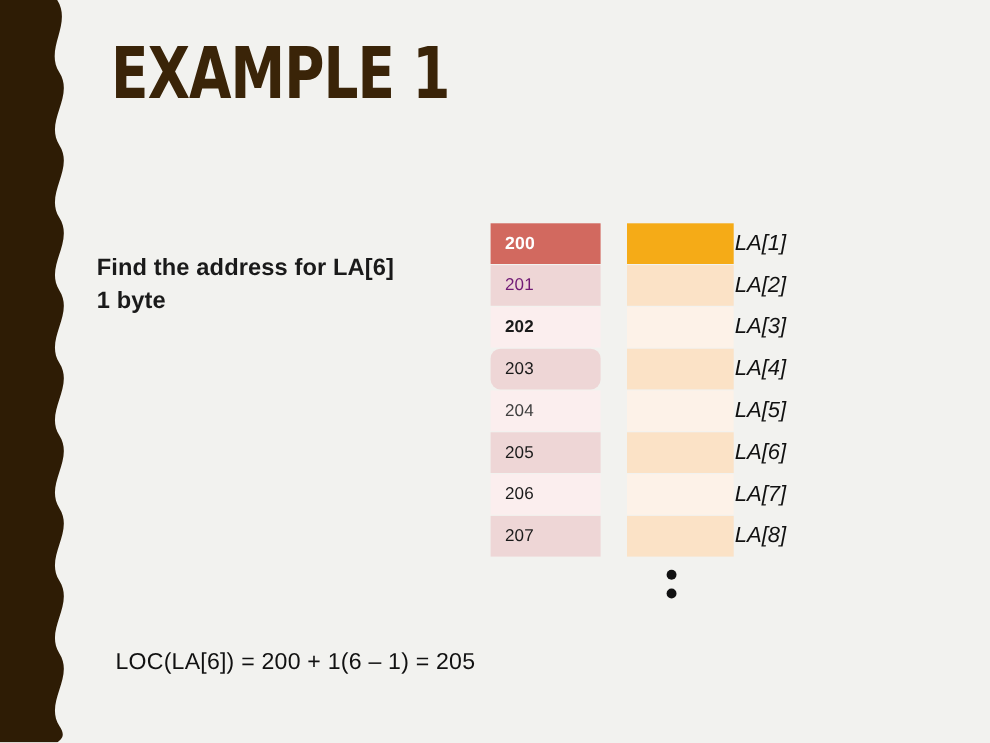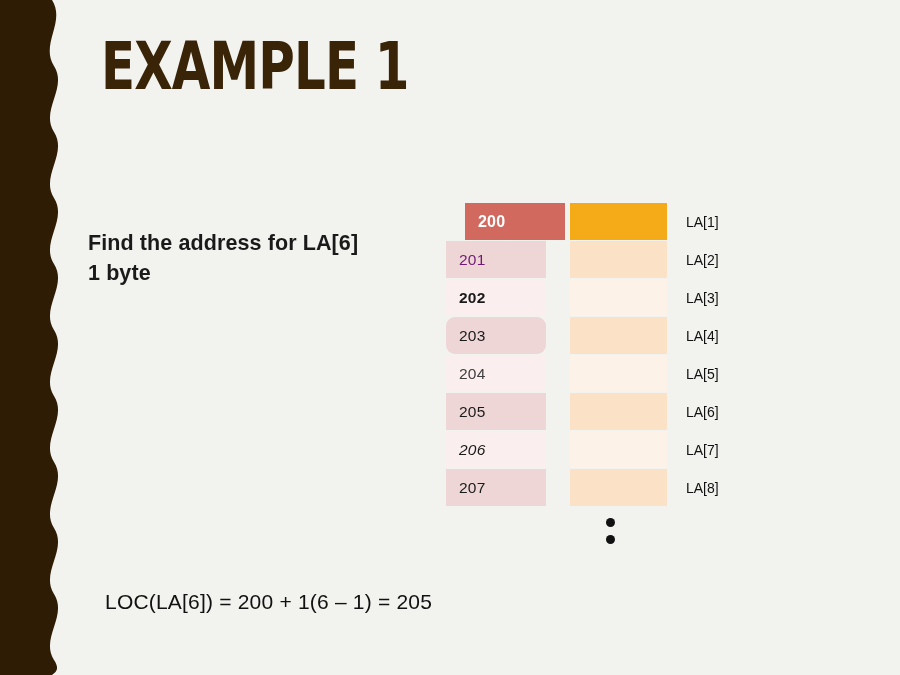--- a/index.html
+++ b/index.html
@@ -100,40 +100,40 @@
     align-items: center;
     font-size: 15.5px;
     color: #1a1a1a;
     letter-spacing: 0.2px;
   }
   .addr-cell.first {
     background: #d2695f;
     color: #ffffff;
     font-weight: bold;
     font-size: 16px;
-    margin-left: 19px;
   }
   .val-cell {
     position: absolute;
     left: 124px;
     top: 0;
     width: 97px;
     height: 37px;
   }
   .val-cell.first { background: #f5ab17; }
   .row-label {
     position: absolute;
-    left: 240px;
+    left: 222px;
     top: 0;
     height: 37px;
     display: flex;
     align-items: center;
-    font-size: 14px;
+    font-size: 20px;
     color: #111111;
     white-space: nowrap;
+    font-style: italic;
   }
 
   
   #dots {
     position: absolute;
     left: 606px;
     top: 518px;
     width: 14px;
   }
   #dots .dot {
@@ -220,21 +220,21 @@
         <div class="addr-cell" style="background: rgb(251, 238, 238); color: #404040;">204</div>
         <div class="val-cell" style="background: rgb(253, 242, 232);"></div>
         <div class="row-label">LA[5]</div>
       </div>
       <div class="mem-row">
         <div class="addr-cell" style="background: rgb(238, 214, 214); color: rgb(26, 26, 26);">205</div>
         <div class="val-cell" style="background: rgb(251, 226, 198);"></div>
         <div class="row-label">LA[6]</div>
       </div>
       <div class="mem-row">
-        <div class="addr-cell" style="background: rgb(251, 238, 238); color: rgb(26, 26, 26); font-style: italic;">206</div>
+        <div class="addr-cell" style="background: rgb(251, 238, 238); color: rgb(26, 26, 26);">206</div>
         <div class="val-cell" style="background: rgb(253, 242, 232);"></div>
         <div class="row-label">LA[7]</div>
       </div>
       <div class="mem-row">
         <div class="addr-cell" style="background: rgb(238, 214, 214); color: rgb(26, 26, 26);">207</div>
         <div class="val-cell" style="background: rgb(251, 226, 198);"></div>
         <div class="row-label">LA[8]</div>
       </div>
     </div>
 

